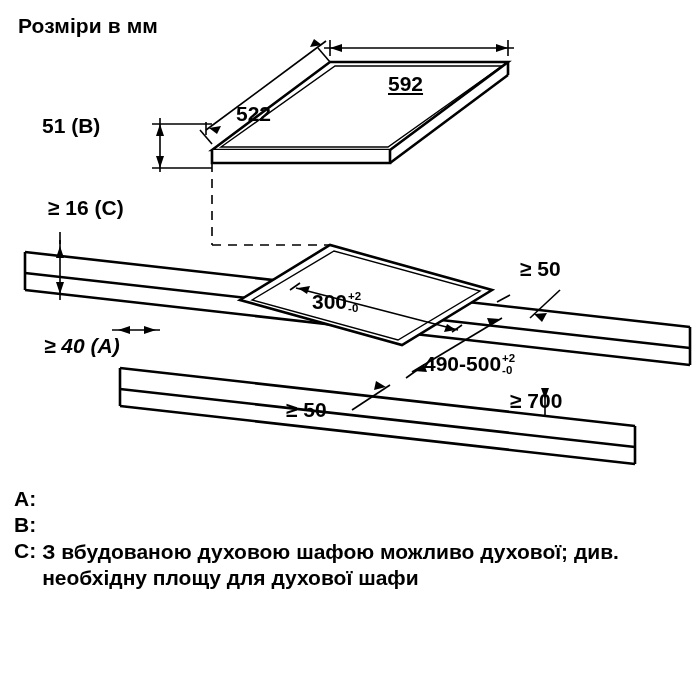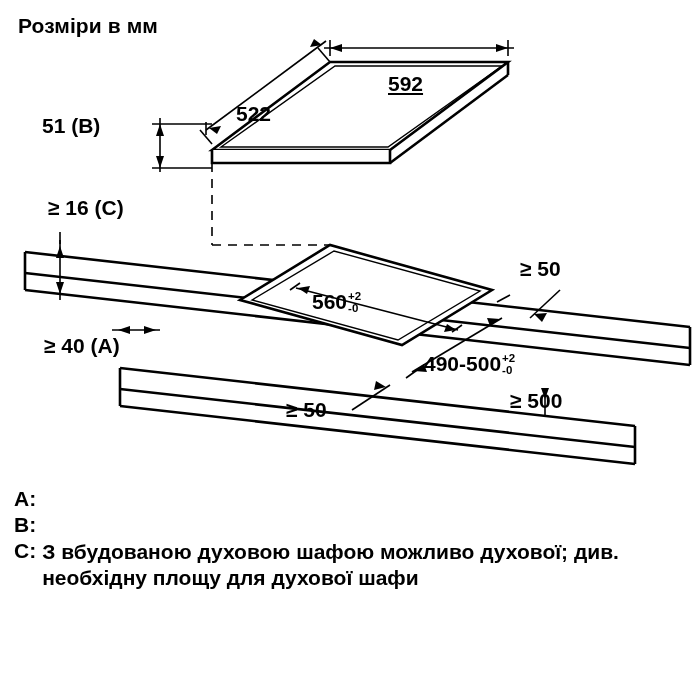--- a/index.html
+++ b/index.html
@@ -207,33 +207,33 @@
         <path d="M 60 232 L 60 244"></path>
       </g>
 
     </g>
   </svg>
 
   <div class="dim-label" style="left:388px; top:72px;text-decoration:underline;">592</div>
   <div class="dim-label" style="left:236px; top:73px;margin-top:29px;">522</div>
   <div class="dim-label" style="left:42px; top:114px;">51 (B)</div>
   <div class="dim-label" style="left:12px; top:196px;margin-left:36px;">≥ 16 (C)</div>
-  <div class="dim-label" style="left:44px; top:334px;">≥ 40 (A)</div>
+  <div class="dim-label" style="left:44px; top:334px;font-style:italic;">≥ 40 (A)</div>
 
   <div class="dim-label" style="left:312px; top:290px;">
-    <span>560</span><span class="tolstack"><span style="display:block">+2</span><span style="display:block">-0</span></span>
+    <span>300</span><span class="tolstack"><span style="display:block">+2</span><span style="display:block">-0</span></span>
   </div>
 
   <div class="dim-label" style="left:424px; top:340px;margin-top:12px;">
     <span>490-500</span><span class="tolstack"><span style="display:block">+2</span><span style="display:block">-0</span></span>
   </div>
 
   <div class="dim-label" style="left:520px; top:257px;">≥ 50</div>
   <div class="dim-label" style="left:286px; top:398px;">≥ 50</div>
-  <div class="dim-label" style="left:510px; top:389px;">≥ 500</div>
+  <div class="dim-label" style="left:510px; top:389px;">≥ 700</div>
 
   <div class="legend">
     <div class="legend-row">
       <div class="legend-key">A:</div>
     </div>
     <div class="legend-row">
       <div class="legend-key">B:</div>
     </div>
     <div class="legend-row">
       <div class="legend-key">C:</div>

